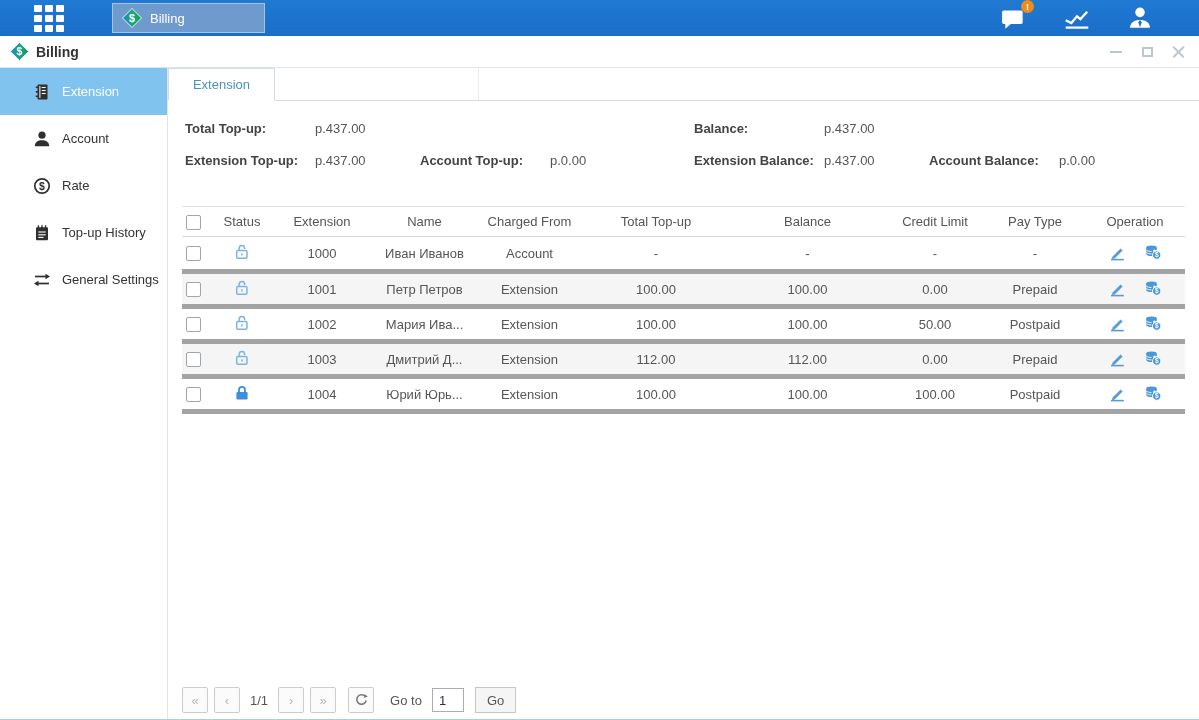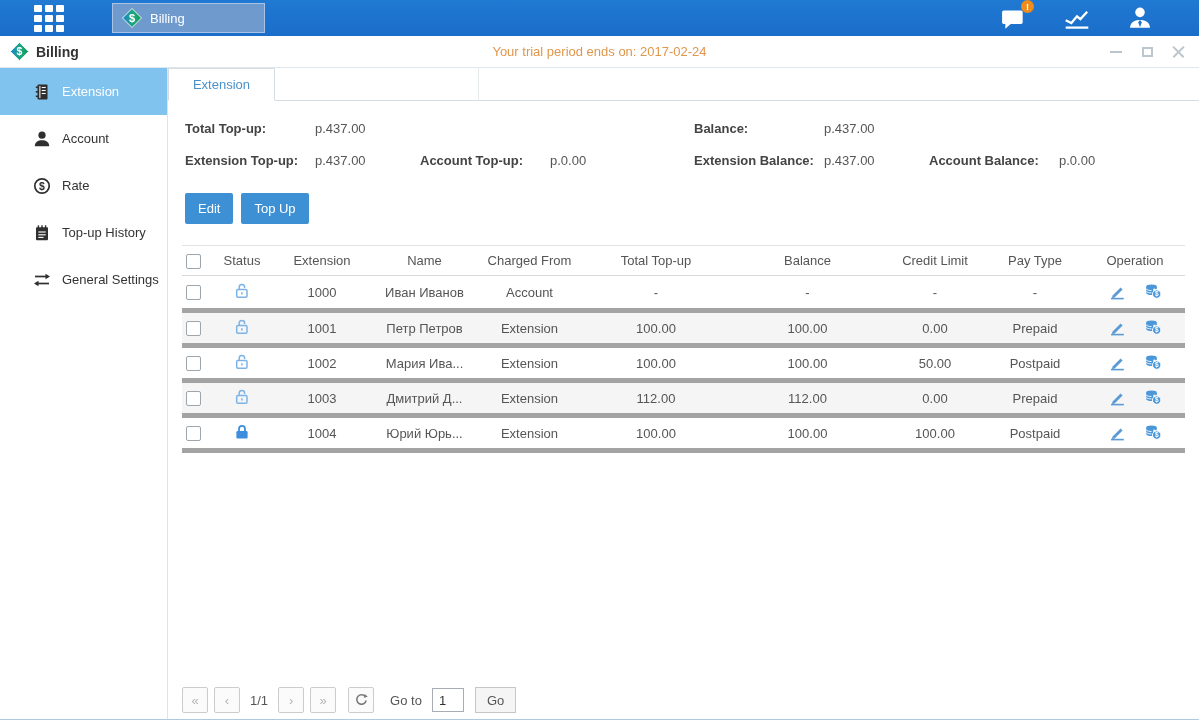--- a/index.html
+++ b/index.html
@@ -215,21 +215,20 @@
   </div>
 </div>
 
 <div class="titlebar">
   <div class="title-left">
     <svg width="19" height="19" viewBox="0 0 20 20">
         <use href="#diamond-dollar"></use>
       </svg>
     <span class="window-title">Billing</span>
   </div>
-  <div class="trial-notice">Your trial period ends on: 2017-02-24</div>
   <div class="win-controls">
     <span class="win-btn">
         <span class="min-glyph"></span>
       </span>
     <span class="win-btn">
         <span class="max-glyph"></span>
       </span>
     <span class="win-btn">
         <span class="close-glyph"></span>
       </span>
@@ -317,24 +316,20 @@
         </div>
         <div class="sum-row">
           <span class="sum-label">Extension Balance:</span>
           <span class="sum-val">p.437.00</span>
           <span class="sum-label">Account Balance:</span>
           <span class="sum-val">p.0.00</span>
         </div>
       </div>
     </div>
 
-    <div class="btn-row">
-      <button class="btn">Edit</button>
-      <button class="btn">Top Up</button>
-    </div>
 
     <div class="tbl-wrap">
       <table>
         <colgroup>
           <col style="width:30px">
             <col style="width:60px">
             <col style="width:100px">
             <col style="width:105px">
           <col style="width:105px">
             <col style="width:148px">

